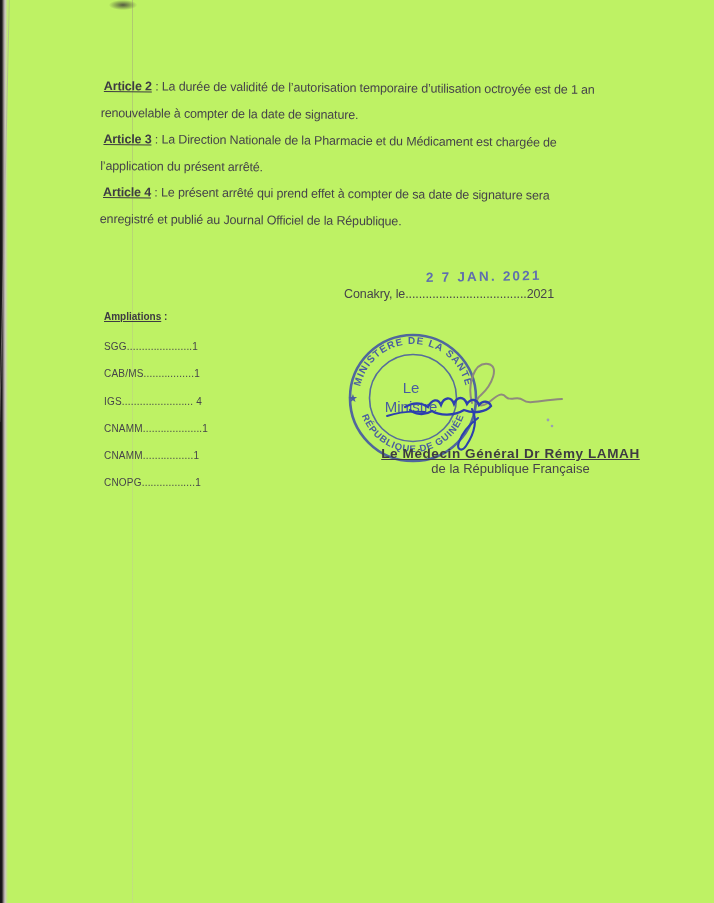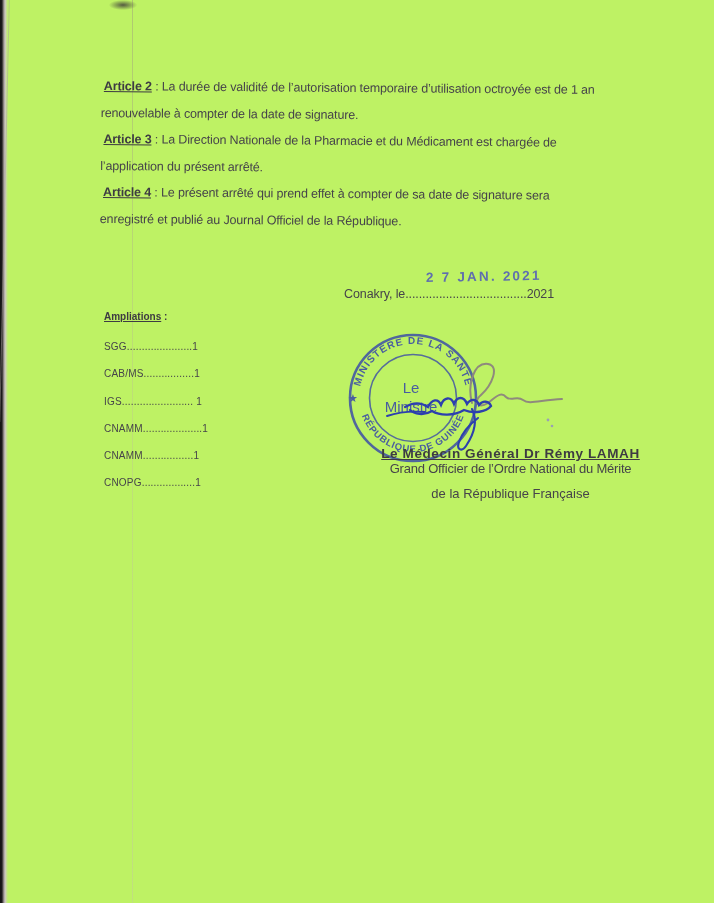--- a/index.html
+++ b/index.html
@@ -68,21 +68,21 @@
 
   <div class="dateline">
     <div class="stamped-date">2 7 JAN. 2021</div>
     <div class="conakry"><span>Conakry, le</span><span>....................................</span><span>2021</span></div>
   </div>
 
   <div class="ampliations">
     <div class="amp-title"><span class="u">Ampliations</span><span> :</span></div>
     <div class="amp-row">SGG......................1</div>
     <div class="amp-row">CAB/MS.................1</div>
-    <div class="amp-row">IGS........................ 1</div>
+    <div class="amp-row">IGS........................ 4</div>
     <div class="amp-row">CNAMM....................1</div>
     <div class="amp-row">CNAMM.................1</div>
     <div class="amp-row">CNOPG..................1</div>
   </div>
 
   <svg class="stamp-svg" width="160" height="160" viewBox="0 0 160 160">
     <g fill="none" stroke="#4052a5">
       <circle cx="80" cy="80" r="63" stroke-width="2.6" opacity=".95"></circle>
       <circle cx="80" cy="80" r="43.5" stroke-width="1.6" opacity=".9"></circle>
     </g>
@@ -107,17 +107,16 @@
       <path stroke="#2c3fae" stroke-width="2.3" d="M 30,57 C 40,51 47,53 53,57 C 57,49 63,48 66,55 C 69,47 76,46 79,54 C 82,46 89,46 92,54 C 96,48 102,49 104,55 C 108,50 114,51 116,56 C 111,62 99,64 89,60 C 79,66 65,66 57,61 C 49,66 39,64 35,60"></path>
       <path stroke="#2c3fae" stroke-width="2.1" d="M 97,59 C 103,71 99,84 91,96 C 87,102 81,100 84,92 C 87,83 95,74 103,68"></path>
       <path stroke="#2c3fae" stroke-width="1.9" d="M 12,66 C 24,62 38,61 50,62"></path>
       <circle cx="173" cy="70" r="1.4" fill="#9aa0b5" stroke="none"></circle>
       <circle cx="177" cy="76" r="1.3" fill="#9aa0b5" stroke="none"></circle>
     </g>
   </svg>
 
   <div class="signatory">
     <div class="sig-name">Le Médecin Général Dr Rémy LAMAH</div>
-    <div class="sig-t1">Grand Officier de l’Ordre National du Mérite</div>
     <div class="sig-t2">de la République Française</div>
   </div>
 
 </div>
 
 </body></html>

